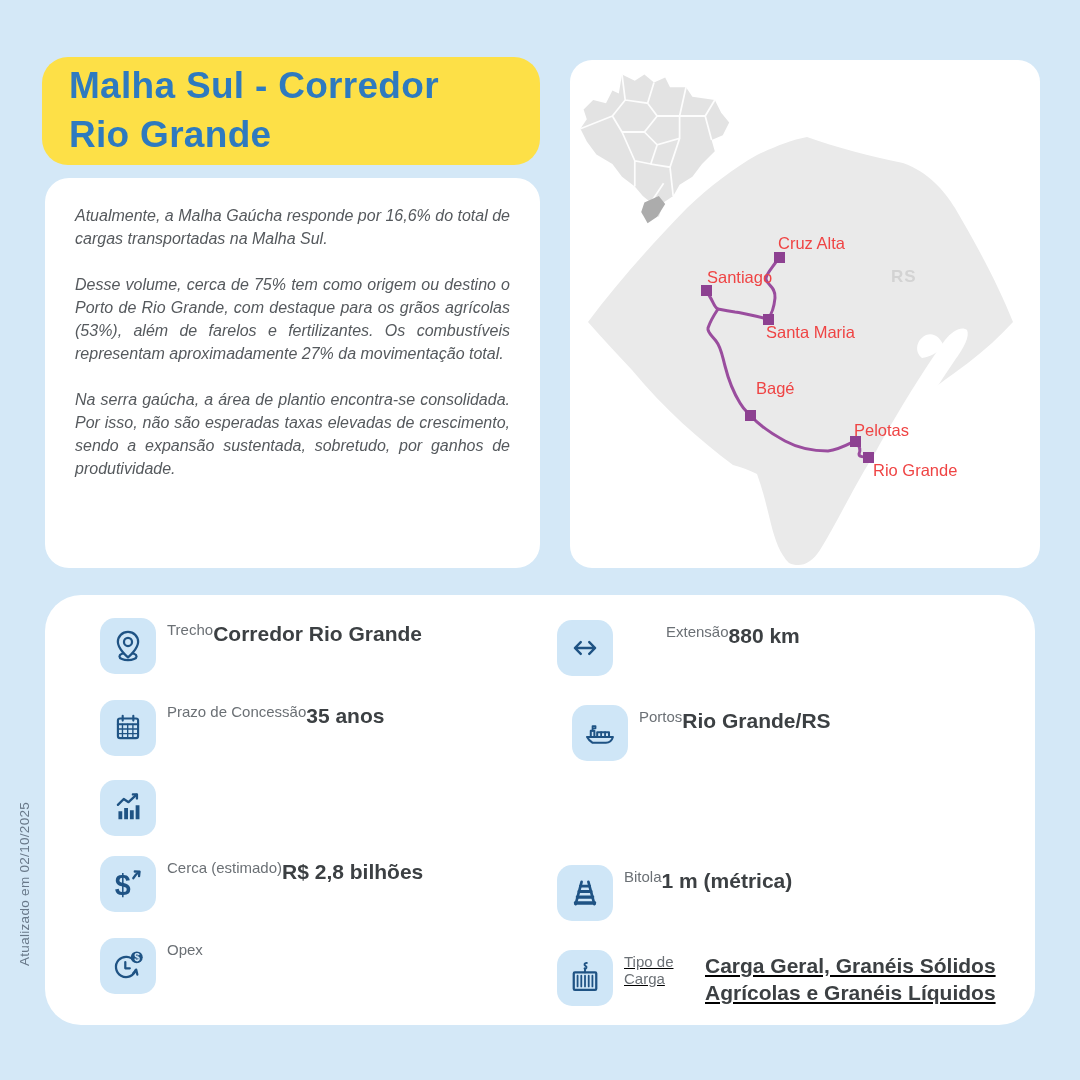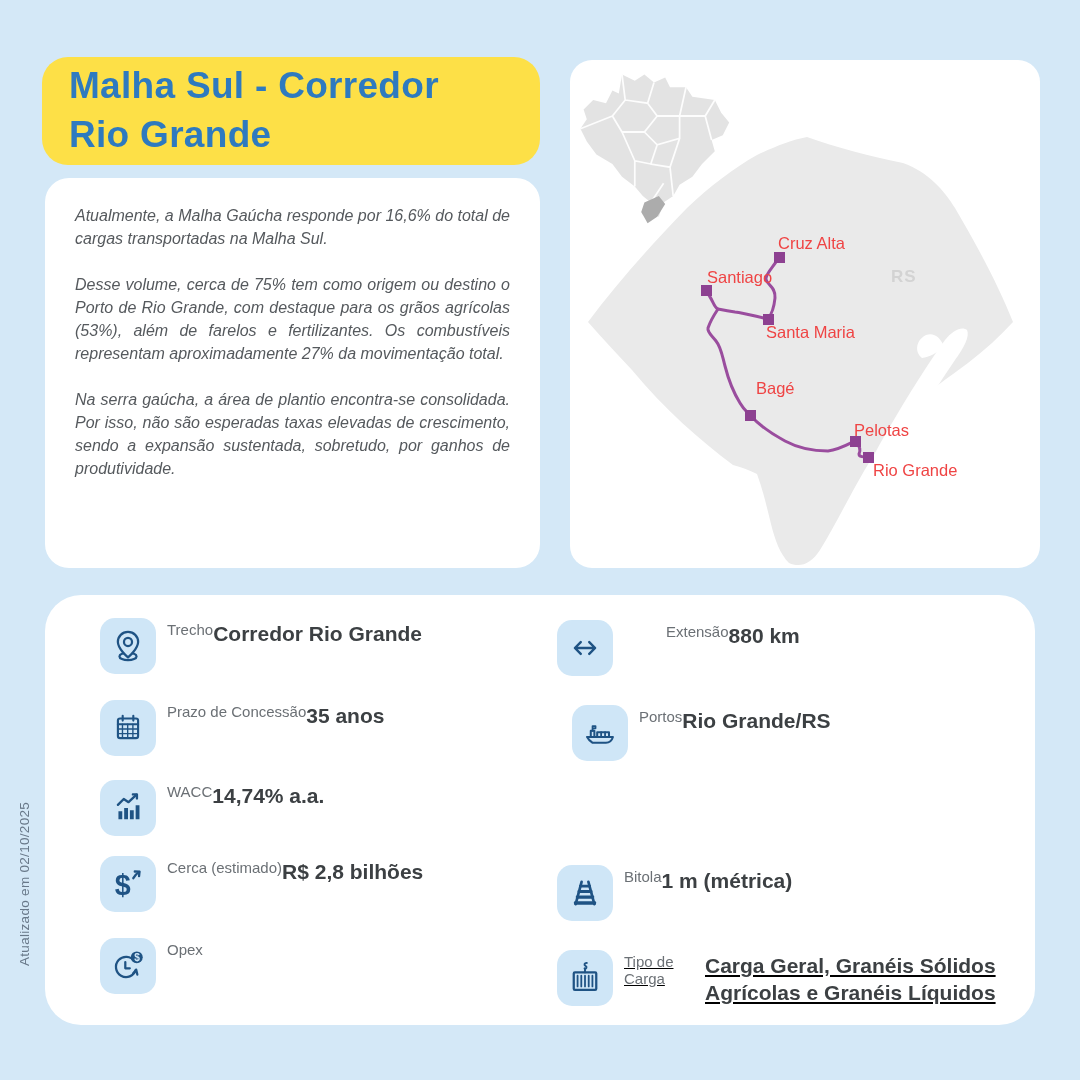--- a/index.html
+++ b/index.html
@@ -134,24 +134,20 @@
     </div>
 
     <div class="stat left" style="left:55px;top:185px;">
       <div class="tile">
         <svg width="34" height="34" viewBox="0 0 32 32">
           <path class="icf" d="M7 19 h3.6 v7.5 h-3.6 Z M12.4 16 h3.6 v10.5 h-3.6 Z M17.8 18 h3.6 v8.5 h-3.6 Z M23.2 13.5 h3.6 v13 h-3.6 Z"></path>
           <path class="ic" style="stroke-width:2.2" d="M6.5 13 L12 7.5 L16.5 10.5 L24 3.5"></path>
           <path class="ic" style="stroke-width:2.2" d="M20.6 3.2 L24.4 3.2 L24.4 7"></path>
         </svg>
       </div>
-      <div class="meta">
-          <div class="slabel">WACC</div>
-        <div class="svalue">14,74% a.a.</div>
-        </div>
     </div>
 
     <div class="stat left" style="left:55px;top:261px;">
       <div class="tile">
         <svg width="34" height="34" viewBox="0 0 32 32">
           <text x="3.5" y="26.5" font-size="27" font-weight="bold" fill="#1f5384" font-family="Liberation Sans,sans-serif">$</text>
           <path class="ic" style="stroke-width:2.2" d="M21 10.5 C22.5 7.8 24 6.2 26.5 4.6"></path>
           <path class="ic" style="stroke-width:2.2" d="M22.4 4.2 L26.8 4.3 L26.4 8.6"></path>
         </svg>
       </div>

